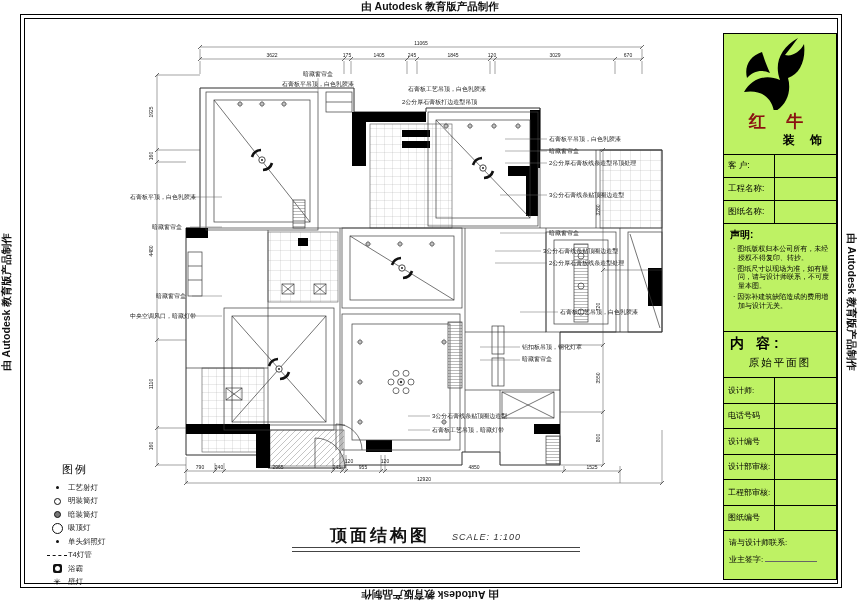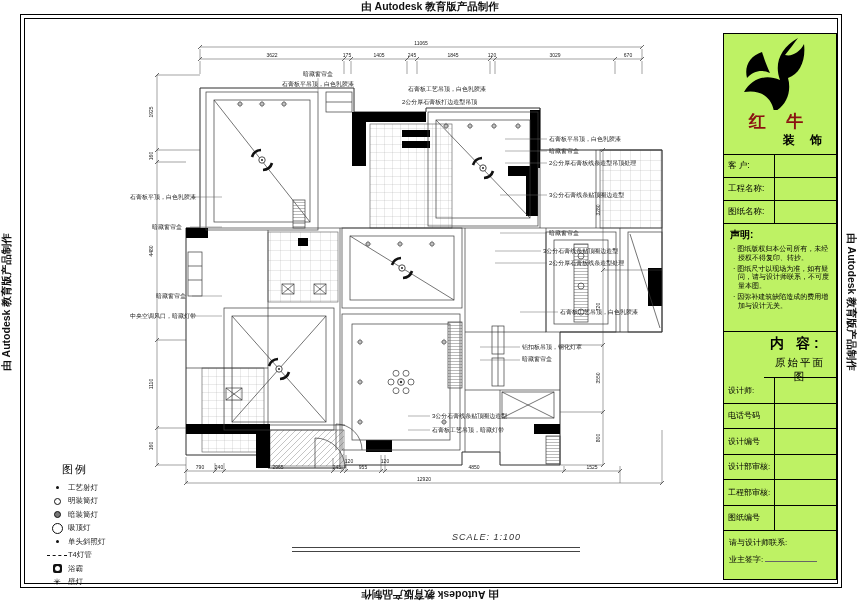--- a/index.html
+++ b/index.html
@@ -19,21 +19,21 @@
   .tb{left:723px;top:33px;width:114px;height:547px;border:1px solid #000;display:flex;flex-direction:column;box-sizing:border-box;background:#bef264;}
   .tb-logo{height:120px;border-bottom:1px solid #000;position:relative;}
   .tb-brand1{position:absolute;left:0;top:76px;width:100%;text-align:center;font-size:17px;font-weight:bold;letter-spacing:8px;}
   .tb-brand2{position:absolute;right:8px;top:98px;font-size:12px;font-weight:bold;letter-spacing:6px;}
   .tb-row{height:23px;border-bottom:1px solid #000;display:flex;align-items:center;box-sizing:border-box;}
   .tb-row .lbl{width:46px;padding-left:4px;font-size:8.5px;border-right:1px solid #000;height:100%;display:flex;align-items:center;}
   .tb-statement{height:108px;border-bottom:1px solid #000;padding:4px 4px 0 6px;box-sizing:border-box;}
   .tb-statement h4{margin:0 0 3px 0;font-size:10px;font-weight:bold;}
   .tb-statement p{margin:0 0 2px 8px;font-size:7px;line-height:1.25;text-indent:-5px;}
   .tb-statement p:before{content:"· ";}
-  .tb-content{height:46px;border-bottom:1px solid #000;padding:3px 6px;box-sizing:border-box;margin-left:40px;}
+  .tb-content{height:46px;border-bottom:1px solid #000;padding:3px 6px;box-sizing:border-box;}
   .tb-content h3{margin:0;font-size:14px;font-weight:bold;letter-spacing:4px;}
   .tb-content .val{margin-top:3px;text-align:center;font-size:10.5px;letter-spacing:2px;}
   .tb-row2{height:25.5px;border-bottom:1px solid #000;display:flex;align-items:center;box-sizing:border-box;}
   .tb-row2 .lbl{width:46px;padding-left:4px;font-size:8px;border-right:1px solid #000;height:100%;display:flex;align-items:center;}
   .tb-foot{flex:1;padding:6px 5px;font-size:8px;box-sizing:border-box;}
   .tb-foot .sig{margin-top:5px;}
   .tb-foot .sigline{display:inline-block;width:52px;border-bottom:1px solid #666;height:8px;}
   
   .legend{left:46px;top:462px;width:120px;}
   .legend-title{font-size:11px;letter-spacing:2px;margin-left:16px;margin-bottom:4px;}
@@ -327,20 +327,21 @@
         </div>
         <div class="legend-row">
           <span class="legend-ic">
             <span class="i-star">✳</span>
           </span>
           <span class="legend-lb">壁灯</span>
         </div>
       </div>
   </div>
 
+  <div class="abs cap-title">顶面结构图</div>
   <div class="abs cap-scale">SCALE: 1:100</div>
   <div class="abs cap-line1"></div>
   <div class="abs cap-line2"></div>
 
   <div class="abs tb">
     <div class="tb-logo">
       <svg width="114" height="76" viewBox="0 0 114 76">
         <path d="M74,4 C56,14 50,30 56,46 C42,40 28,44 20,58 C36,55 48,63 50,78 C62,72 68,58 64,44 C76,40 82,26 80,10 C76,18 68,23 61,21 C66,15 70,9 74,4 Z" fill="#000"></path>
         <path d="M38,18 C26,22 20,32 23,44 C29,37 38,35 46,39 C42,30 40,24 38,18 Z" fill="#000"></path>
       </svg>

